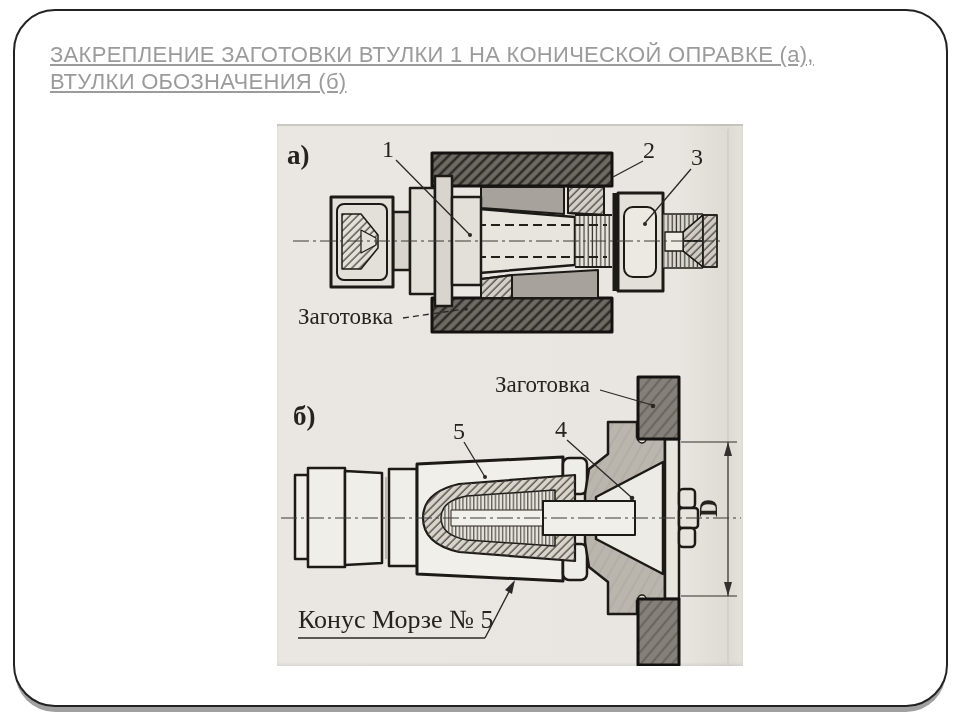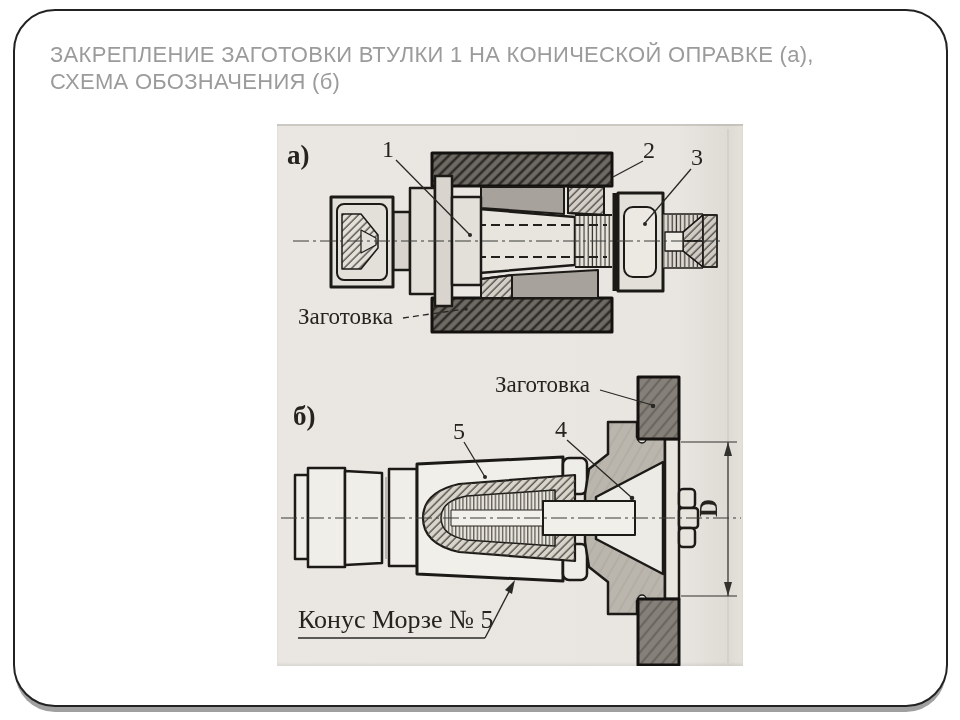--- a/index.html
+++ b/index.html
@@ -3,35 +3,35 @@
 <meta charset="utf-8">
 <style>
   html,body{margin:0;padding:0;background:#ffffff;}
   .stage{position:relative;width:960px;height:720px;background:#ffffff;overflow:hidden;
          font-family:"Liberation Sans",sans-serif;}
   .slide-card{position:absolute;left:13px;top:9px;width:931px;height:694px;
       border:2.5px solid #222222;border-radius:42px;background:#ffffff;
       box-shadow:0 7px 0 -2px #a0a0a0;}
   .slide-title{position:absolute;left:35px;top:30px;width:860px;
       color:#9b9b9b;font-size:22px;line-height:27px;font-weight:400;letter-spacing:.3px;}
-  .slide-title span{display:block;}
+  .slide-title span{display:block;text-decoration:underline;}
   .scan{position:absolute;left:262px;top:113px;width:466px;height:542px;
       background:linear-gradient(90deg,#eae7e2 0%,#e9e6e1 86%,#dedad4 97%,#e5e2dc 100%);
       box-shadow:inset 0 2px 0 rgba(150,145,138,.35), inset 0 -2px 3px rgba(0,0,0,.07);}
   .scan svg{display:block;}
   text.serif{font-family:"Liberation Serif","DejaVu Serif",serif;fill:#26231f;}
 </style>
 </head>
 <body>
 
 <div class="stage">
   <div class="slide-card">
     <div class="slide-title">
       <span>ЗАКРЕПЛЕНИЕ ЗАГОТОВКИ ВТУЛКИ 1 НА КОНИЧЕСКОЙ ОПРАВКЕ (а),</span>
-      <span>СХЕМА ОБОЗНАЧЕНИЯ (б)</span>
+      <span>ВТУЛКИ ОБОЗНАЧЕНИЯ (б)</span>
     </div>
 
     <div class="scan">
       <svg width="466" height="542" viewBox="262 113 466 542">
         <defs>
           <pattern id="hDark" width="7" height="7" patternUnits="userSpaceOnUse" patternTransform="rotate(45)">
             <rect width="7" height="7" fill="#6e6a64"></rect>
             <line x1="3" y1="0" x2="3" y2="7" stroke="#2e2b26" stroke-width="2.6"></line>
           </pattern>
           <pattern id="hFine" width="5.5" height="5.5" patternUnits="userSpaceOnUse" patternTransform="rotate(45)">

